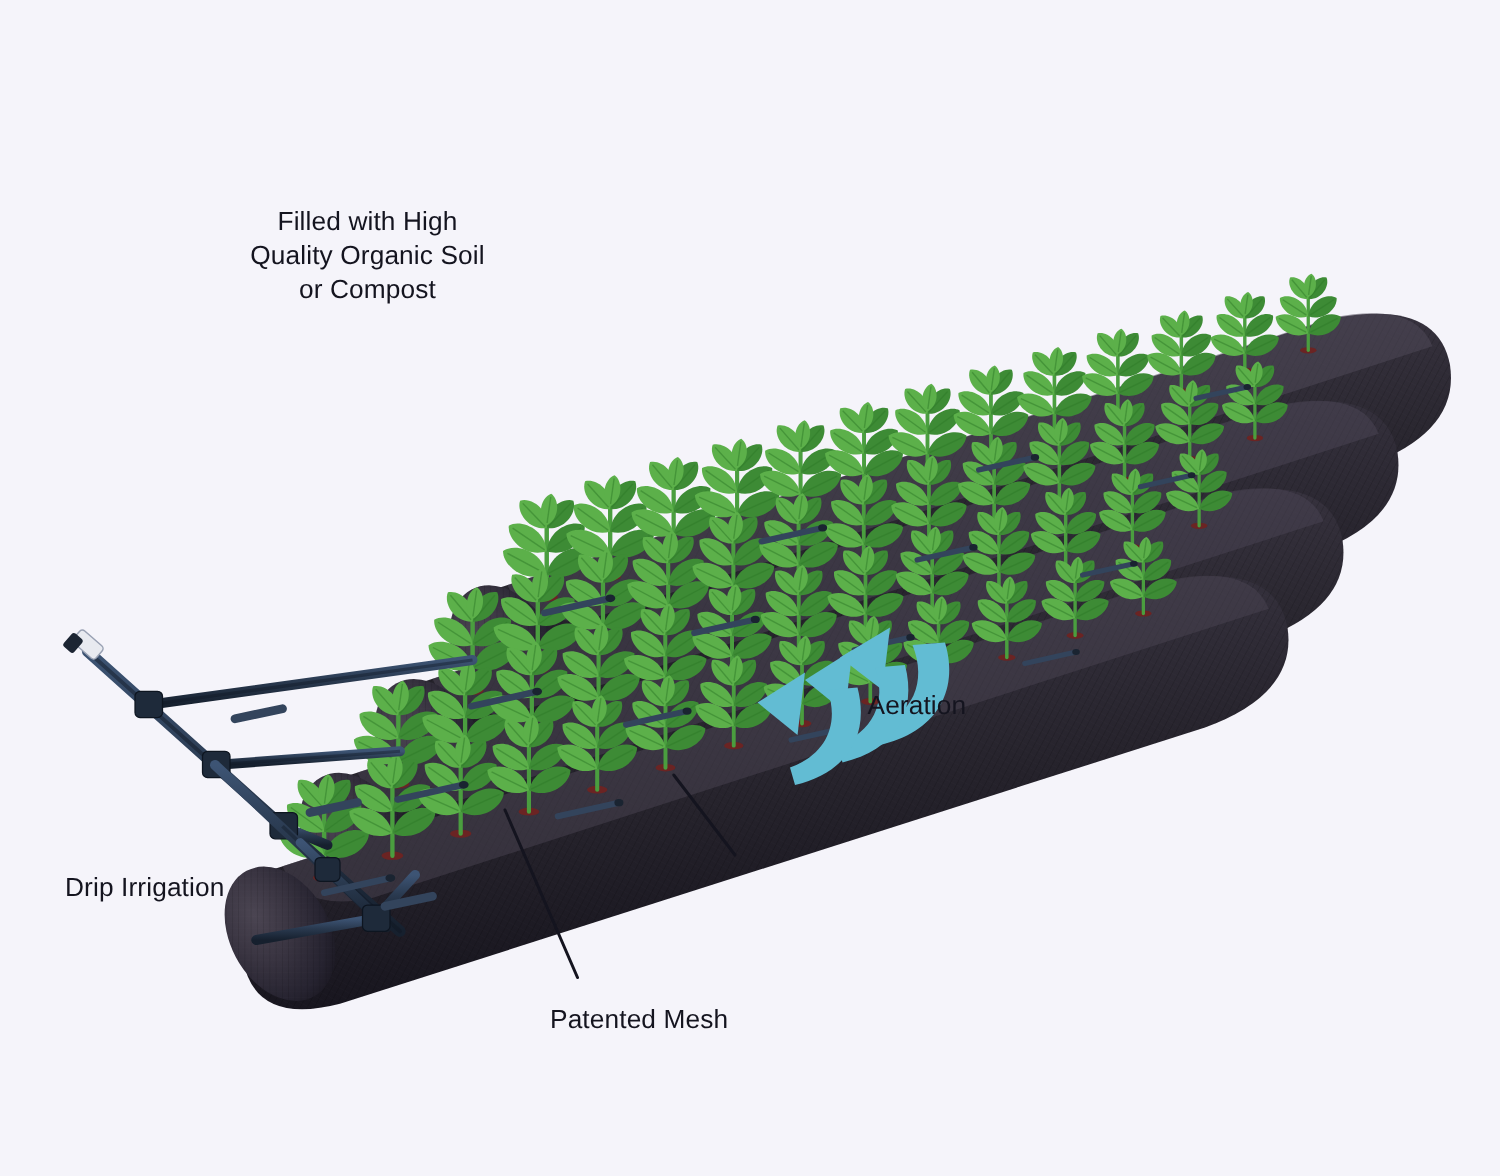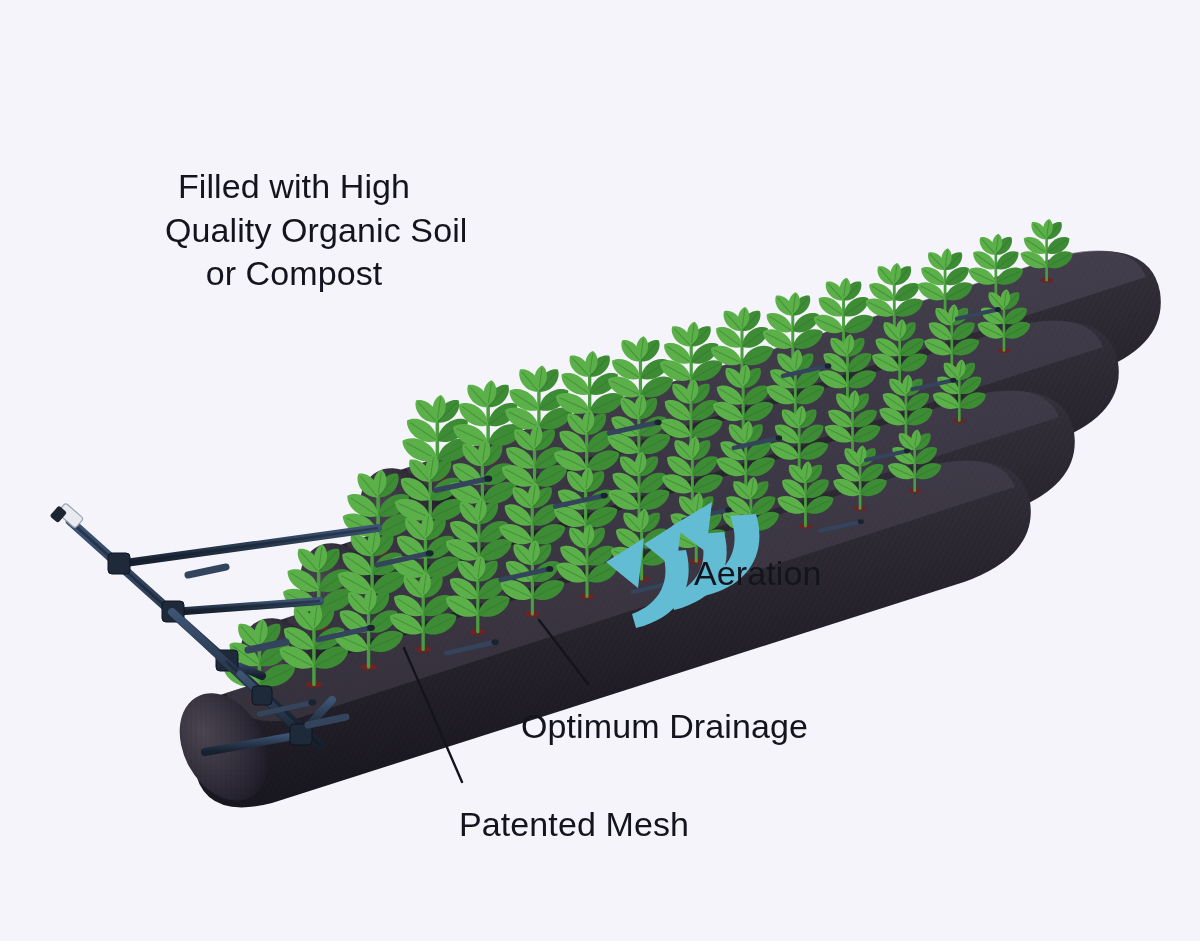--- a/index.html
+++ b/index.html
@@ -18,29 +18,29 @@
   #scene {
     position: absolute;
     left: 0; top: 0;
     width: 1200px;
     height: 941px;
   }
   .label {
     position: absolute;
     color: #14141f;
     font-family: "Liberation Sans", sans-serif;
-    font-size: 34px;
+    font-size: 21px;
     line-height: 1.28;
     white-space: pre;
     letter-spacing: 0.1px;
   }
   .label.center { text-align: center; }
   #lbl-soil   { left: 165px; top: 165px; text-align: center; width: 258px; }
   #lbl-drip   { left: 52px;  top: 698px; }
-  #lbl-mesh   { left: 459px; top: 803px; }
+  #lbl-mesh   { left: 440px; top: 803px; }
   #lbl-drain  { left: 521px; top: 705px; }
   #lbl-aer    { left: 694px; top: 552px; }
 </style>
 </head>
 <body>
 
 <div id="stage">
 
   <svg id="scene" viewBox="0 0 1200 941">
     <defs>
@@ -1158,20 +1158,20 @@
     <g stroke="#14141f" stroke-width="2.4" fill="none" stroke-linecap="round">
       <line x1="404" y1="648" x2="462" y2="782"></line>
       <line x1="539" y1="620" x2="588" y2="684"></line>
     </g>
   </svg>
 
   <div class="label center" id="lbl-soil">Filled with High
 Quality Organic Soil
 or Compost</div>
 
+  <div class="label" id="lbl-drip">Drip Irrigation</div>
 
   <div class="label" id="lbl-mesh">Patented Mesh</div>
 
-  <div class="label" id="lbl-drain">Optimum Drainage</div>
 
   <div class="label" id="lbl-aer">Aeration</div>
 
 </div>
 
 </body></html>

